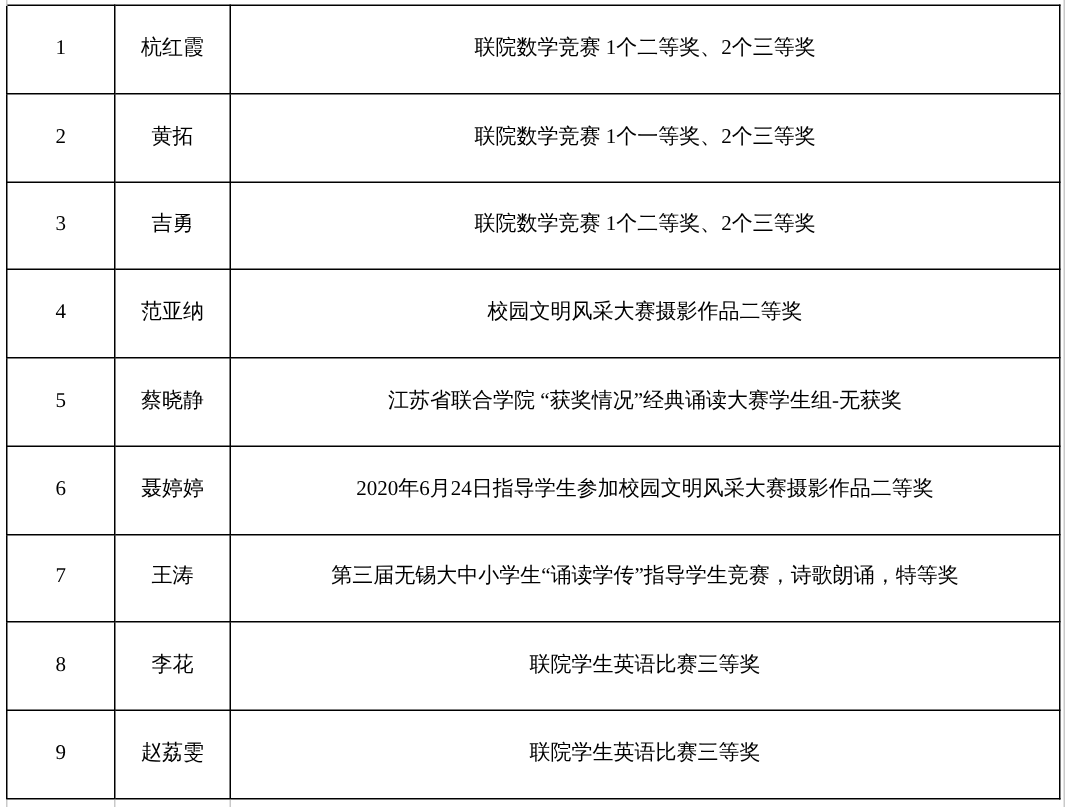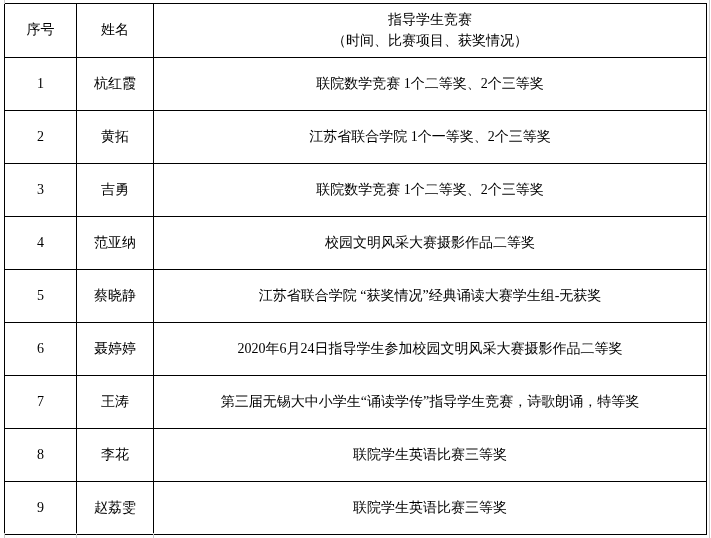--- a/index.html
+++ b/index.html
@@ -51,37 +51,29 @@
 </head>
 <body>
 
 <table class="awards-table">
   <colgroup>
     <col class="col-no">
     <col class="col-name">
     <col class="col-award">
   </colgroup>
   <tbody>
-    <tr class="header-row">
-      <td>序号</td>
-      <td>姓名</td>
-      <td>
-        <span class="header-award-line">指导学生竞赛</span>
-        <span class="header-award-line">（时间、比赛项目、获奖情况）</span>
-      </td>
-    </tr>
     <tr>
       <td>1</td>
       <td>杭红霞</td>
       <td>联院数学竞赛 1个二等奖、2个三等奖</td>
     </tr>
     <tr>
       <td>2</td>
       <td>黄拓</td>
-      <td>江苏省联合学院 1个一等奖、2个三等奖</td>
+      <td>联院数学竞赛 1个一等奖、2个三等奖</td>
     </tr>
     <tr>
       <td>3</td>
       <td>吉勇</td>
       <td>联院数学竞赛 1个二等奖、2个三等奖</td>
     </tr>
     <tr>
       <td>4</td>
       <td>范亚纳</td>
       <td>校园文明风采大赛摄影作品二等奖</td>

